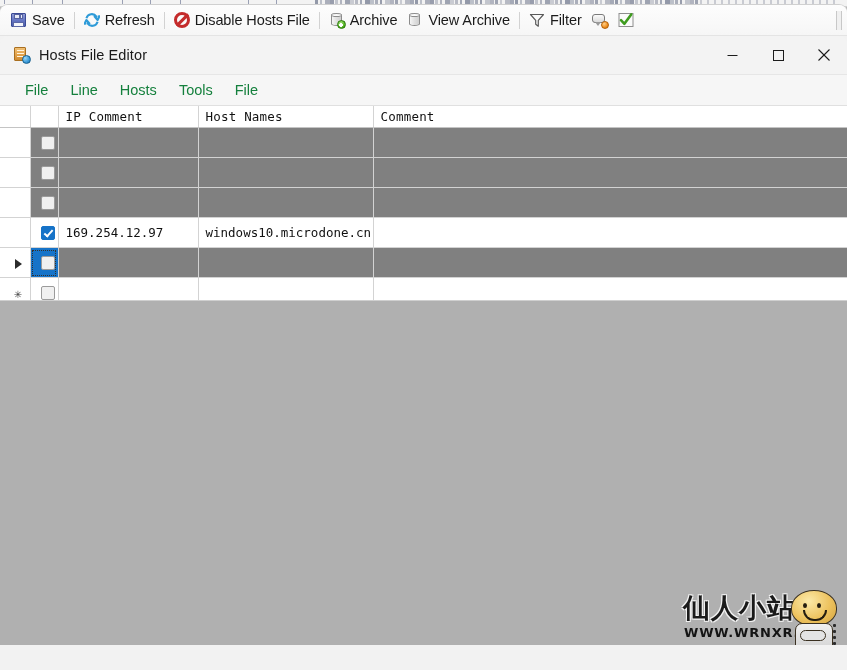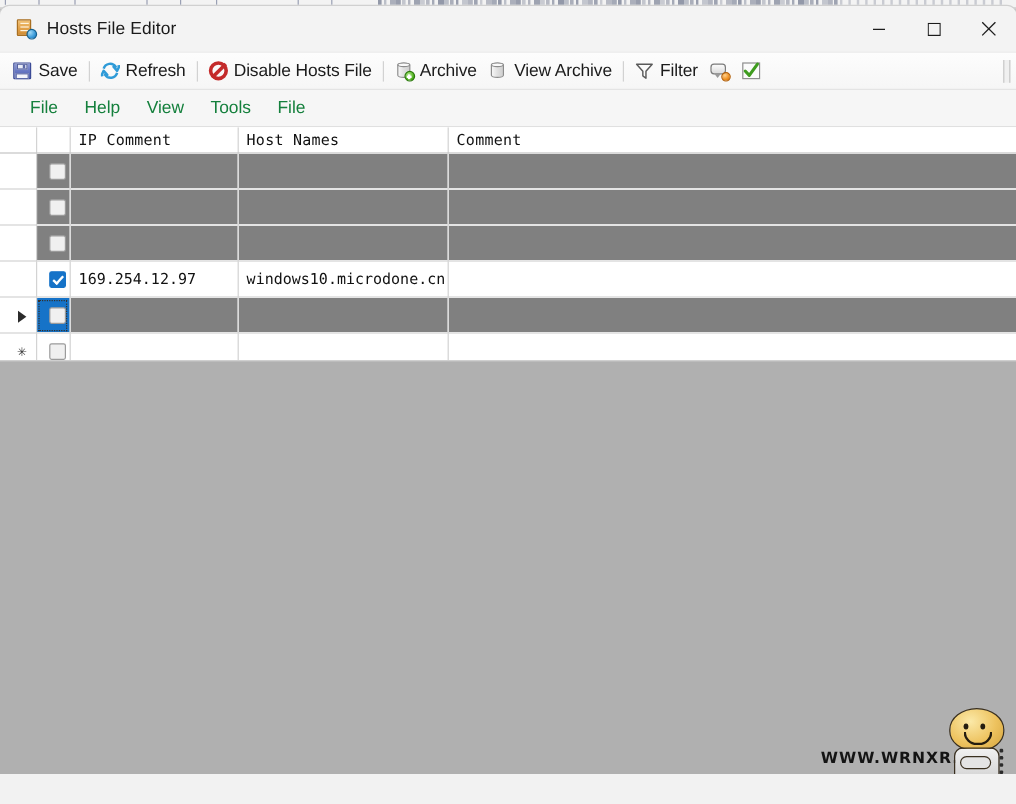--- a/index.html
+++ b/index.html
@@ -617,20 +617,102 @@
     <div class="blob" style="left: 798px; width: 2px; opacity: 0.35;"></div>
     <div class="blob" style="left: 805px; width: 2px; opacity: 0.35;"></div>
     <div class="blob" style="left: 812px; width: 2px; opacity: 0.35;"></div>
     <div class="blob" style="left: 819px; width: 2px; opacity: 0.35;"></div>
     <div class="blob" style="left: 826px; width: 2px; opacity: 0.35;"></div>
     <div class="blob" style="left: 833px; width: 2px; opacity: 0.35;"></div>
   </div>
 
 <div id="window">
 
+  <div id="toolbar">
+
+    <div class="tb-item">
+      <span class="tb-ico ico-save">
+        <span class="body"></span>
+          <span class="shutter"></span>
+          <span class="label"></span>
+      </span>
+      <span class="tb-label">Save</span>
+    </div>
+
+    <div class="tb-sep"></div>
+
+    <div class="tb-item">
+      <span class="tb-ico ico-refresh">
+        <svg width="16" height="16" viewBox="0 0 16 16">
+          <path d="M2.4 6.2 A5.6 5.6 0 0 1 12.4 4.6 L10.6 4.6 L13.6 8 L15.4 4.2 L13.9 4.6" fill="none" stroke="#2f9bd8" stroke-width="2.1" stroke-linejoin="round"></path>
+          <path d="M13.6 9.8 A5.6 5.6 0 0 1 3.6 11.4 L5.4 11.4 L2.4 8 L0.6 11.8 L2.1 11.4" fill="none" stroke="#2f9bd8" stroke-width="2.1" stroke-linejoin="round"></path>
+        </svg>
+      </span>
+      <span class="tb-label">Refresh</span>
+    </div>
+
+    <div class="tb-sep"></div>
+
+    <div class="tb-item">
+      <span class="tb-ico ico-disable">
+        <span class="ring"></span>
+          <span class="slash"></span>
+      </span>
+      <span class="tb-label">Disable Hosts File</span>
+    </div>
+
+    <div class="tb-sep"></div>
+
+    <div class="tb-item">
+      <span class="tb-ico ico-db">
+        <span class="cyl"></span>
+          <span class="top"></span>
+          <span class="plus"></span>
+      </span>
+      <span class="tb-label">Archive</span>
+    </div>
+
+    <div class="tb-item">
+      <span class="tb-ico ico-db">
+        <span class="cyl"></span>
+          <span class="top"></span>
+      </span>
+      <span class="tb-label">View Archive</span>
+    </div>
+
+    <div class="tb-sep"></div>
+
+    <div class="tb-item">
+      <span class="tb-ico ico-filter">
+        <svg width="16" height="16" viewBox="0 0 16 16">
+          <path d="M1.5 2.5 L14.5 2.5 L9.3 8.4 L9.3 14.2 L6.7 12.2 L6.7 8.4 Z" fill="#fbfbfb" stroke="#5a5a5a" stroke-width="1.2" stroke-linejoin="round"></path>
+        </svg>
+      </span>
+      <span class="tb-label">Filter</span>
+    </div>
+
+    <div class="tb-item">
+      <span class="tb-ico ico-comment">
+        <span class="bub"></span>
+          <span class="badge"></span>
+      </span>
+    </div>
+
+    <div class="tb-item">
+      <span class="tb-ico ico-check">
+        <svg width="16" height="16" viewBox="0 0 16 16">
+          <rect x="1" y="1.5" width="14" height="13" fill="#fbfbfb" stroke="#8e8e8e" stroke-width="1"></rect>
+          <path d="M3 8.2 L6.4 11.8 L13.2 2.4" fill="none" stroke="#3f9c1f" stroke-width="2.6" stroke-linecap="round" stroke-linejoin="round"></path>
+        </svg>
+      </span>
+    </div>
+
+    <div id="tb-grip"></div>
+  </div>
+
   <div id="titlebar">
     <div id="app-icon">
       <div class="doc"></div>
       <div class="globe"></div>
     </div>
     <div id="title-text">Hosts File Editor</div>
 
     <div id="win-controls">
       <div class="win-btn">
         <svg width="11" height="11" viewBox="0 0 11 11">
@@ -644,106 +726,24 @@
       </div>
       <div class="win-btn">
         <svg width="12" height="12" viewBox="0 0 12 12">
             <line x1="0.5" y1="0.5" x2="11.5" y2="11.5" stroke="#1c1c1c" stroke-width="1.1"></line>
             <line x1="11.5" y1="0.5" x2="0.5" y2="11.5" stroke="#1c1c1c" stroke-width="1.1"></line>
           </svg>
       </div>
     </div>
   </div>
 
-  <div id="toolbar">
-
-    <div class="tb-item">
-      <span class="tb-ico ico-save">
-        <span class="body"></span>
-          <span class="shutter"></span>
-          <span class="label"></span>
-      </span>
-      <span class="tb-label">Save</span>
-    </div>
-
-    <div class="tb-sep"></div>
-
-    <div class="tb-item">
-      <span class="tb-ico ico-refresh">
-        <svg width="16" height="16" viewBox="0 0 16 16">
-          <path d="M2.4 6.2 A5.6 5.6 0 0 1 12.4 4.6 L10.6 4.6 L13.6 8 L15.4 4.2 L13.9 4.6" fill="none" stroke="#2f9bd8" stroke-width="2.1" stroke-linejoin="round"></path>
-          <path d="M13.6 9.8 A5.6 5.6 0 0 1 3.6 11.4 L5.4 11.4 L2.4 8 L0.6 11.8 L2.1 11.4" fill="none" stroke="#2f9bd8" stroke-width="2.1" stroke-linejoin="round"></path>
-        </svg>
-      </span>
-      <span class="tb-label">Refresh</span>
-    </div>
-
-    <div class="tb-sep"></div>
-
-    <div class="tb-item">
-      <span class="tb-ico ico-disable">
-        <span class="ring"></span>
-          <span class="slash"></span>
-      </span>
-      <span class="tb-label">Disable Hosts File</span>
-    </div>
-
-    <div class="tb-sep"></div>
-
-    <div class="tb-item">
-      <span class="tb-ico ico-db">
-        <span class="cyl"></span>
-          <span class="top"></span>
-          <span class="plus"></span>
-      </span>
-      <span class="tb-label">Archive</span>
-    </div>
-
-    <div class="tb-item">
-      <span class="tb-ico ico-db">
-        <span class="cyl"></span>
-          <span class="top"></span>
-      </span>
-      <span class="tb-label">View Archive</span>
-    </div>
-
-    <div class="tb-sep"></div>
-
-    <div class="tb-item">
-      <span class="tb-ico ico-filter">
-        <svg width="16" height="16" viewBox="0 0 16 16">
-          <path d="M1.5 2.5 L14.5 2.5 L9.3 8.4 L9.3 14.2 L6.7 12.2 L6.7 8.4 Z" fill="#fbfbfb" stroke="#5a5a5a" stroke-width="1.2" stroke-linejoin="round"></path>
-        </svg>
-      </span>
-      <span class="tb-label">Filter</span>
-    </div>
-
-    <div class="tb-item">
-      <span class="tb-ico ico-comment">
-        <span class="bub"></span>
-          <span class="badge"></span>
-      </span>
-    </div>
-
-    <div class="tb-item">
-      <span class="tb-ico ico-check">
-        <svg width="16" height="16" viewBox="0 0 16 16">
-          <rect x="1" y="1.5" width="14" height="13" fill="#fbfbfb" stroke="#8e8e8e" stroke-width="1"></rect>
-          <path d="M3 8.2 L6.4 11.8 L13.2 2.4" fill="none" stroke="#3f9c1f" stroke-width="2.6" stroke-linecap="round" stroke-linejoin="round"></path>
-        </svg>
-      </span>
-    </div>
-
-    <div id="tb-grip"></div>
-  </div>
-
   <div id="menubar">
     <div class="menu-item">File</div>
-    <div class="menu-item">Help</div>
-    <div class="menu-item">View</div>
+    <div class="menu-item">Line</div>
+    <div class="menu-item">Hosts</div>
     <div class="menu-item">Tools</div>
     <div class="menu-item">File</div>
   </div>
 
   <div id="grid-wrap">
     <table class="grid">
       <colgroup>
         <col class="c-rowhdr">
           <col class="c-chk">
           <col class="c-ip">
@@ -801,20 +801,21 @@
           <td></td>
           <td></td>
           <td></td>
         </tr>
       </tbody>
     </table>
   </div>
 
   <div id="body-area">
     <div id="watermark">
+      <div id="wm-cn">仙人小站</div>
       <div id="wm-url">WWW.WRNXR.CN</div>
       <div id="wm-face">
         <div class="head"></div>
         <div class="eye l"></div>
         <div class="eye r"></div>
         <div class="mouth"></div>
         <div class="body"></div>
         <div class="arm"></div>
         <div class="dots">
             <i></i>

